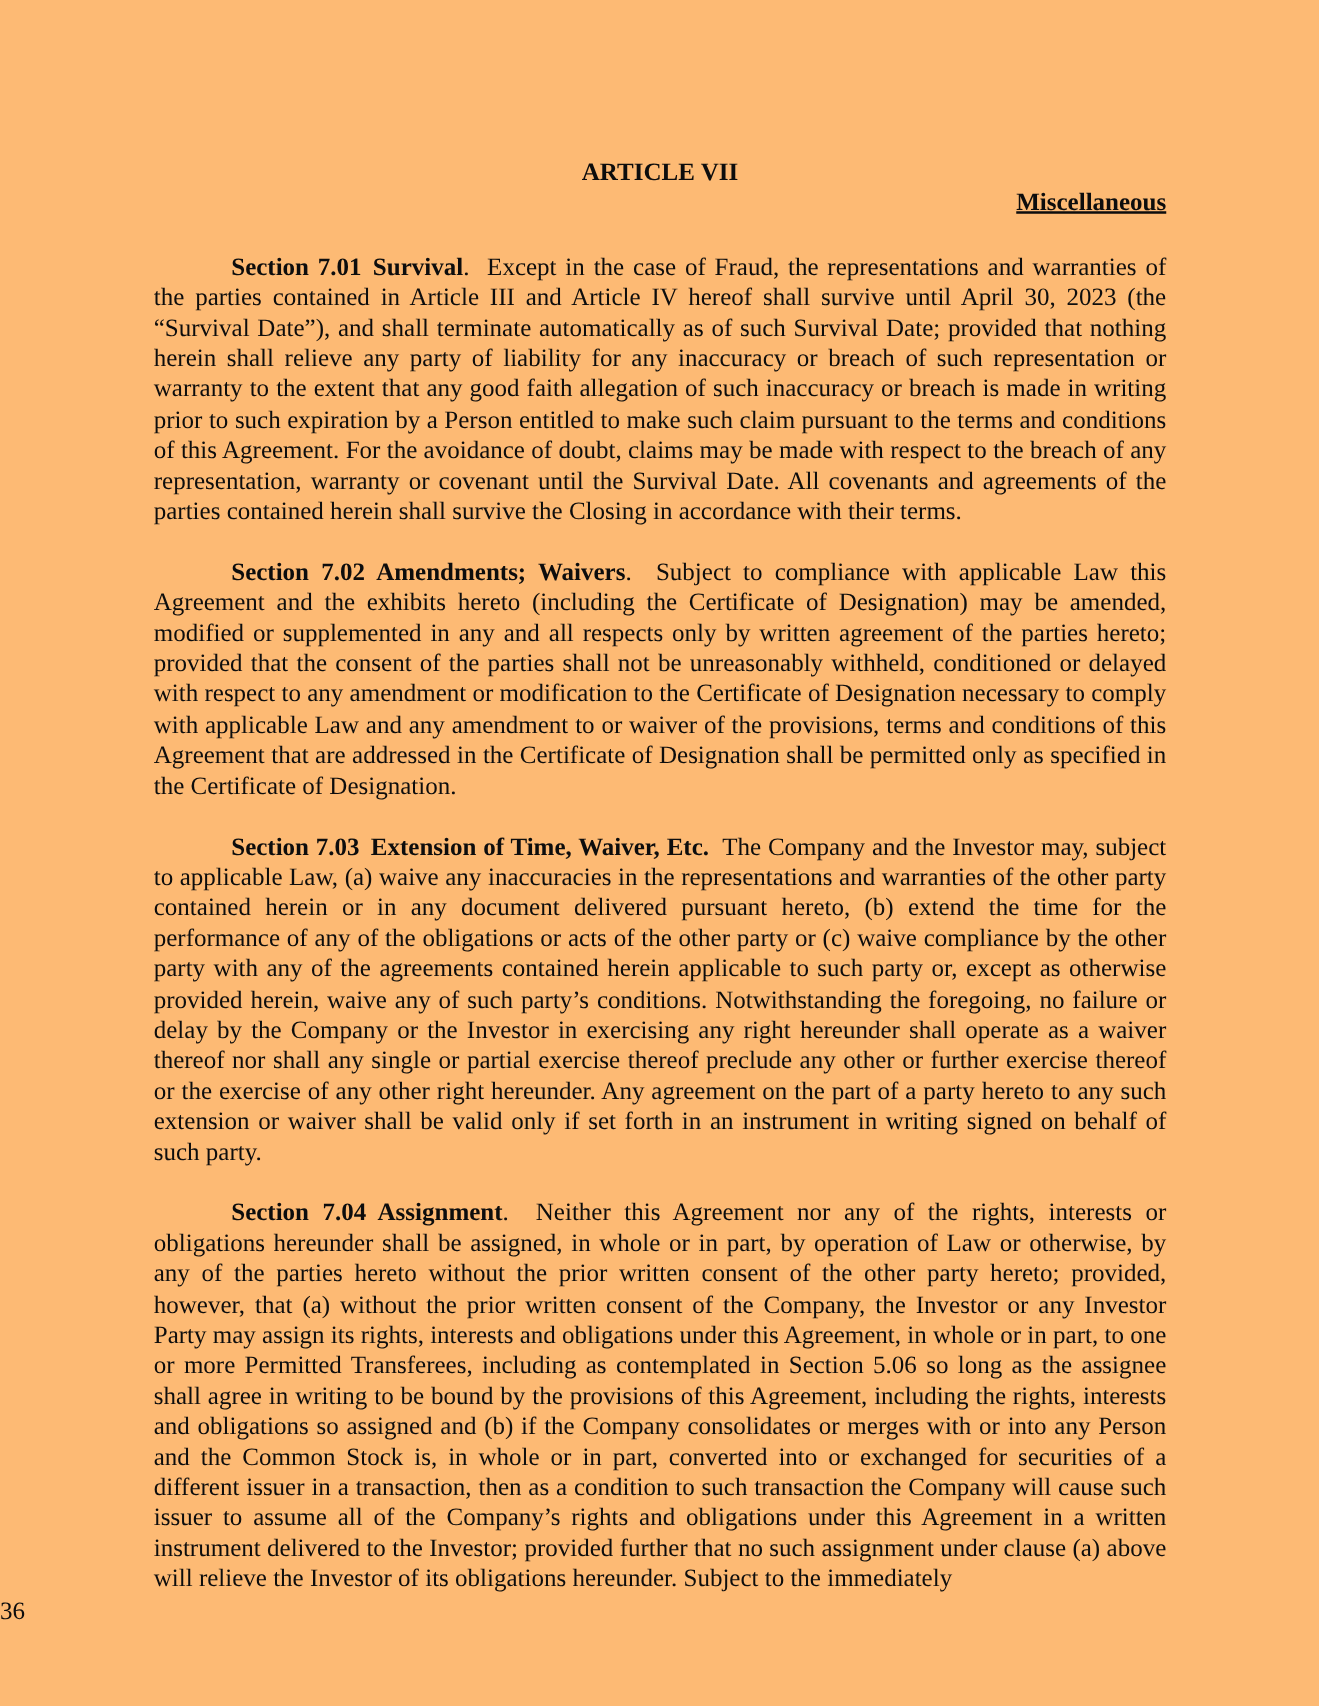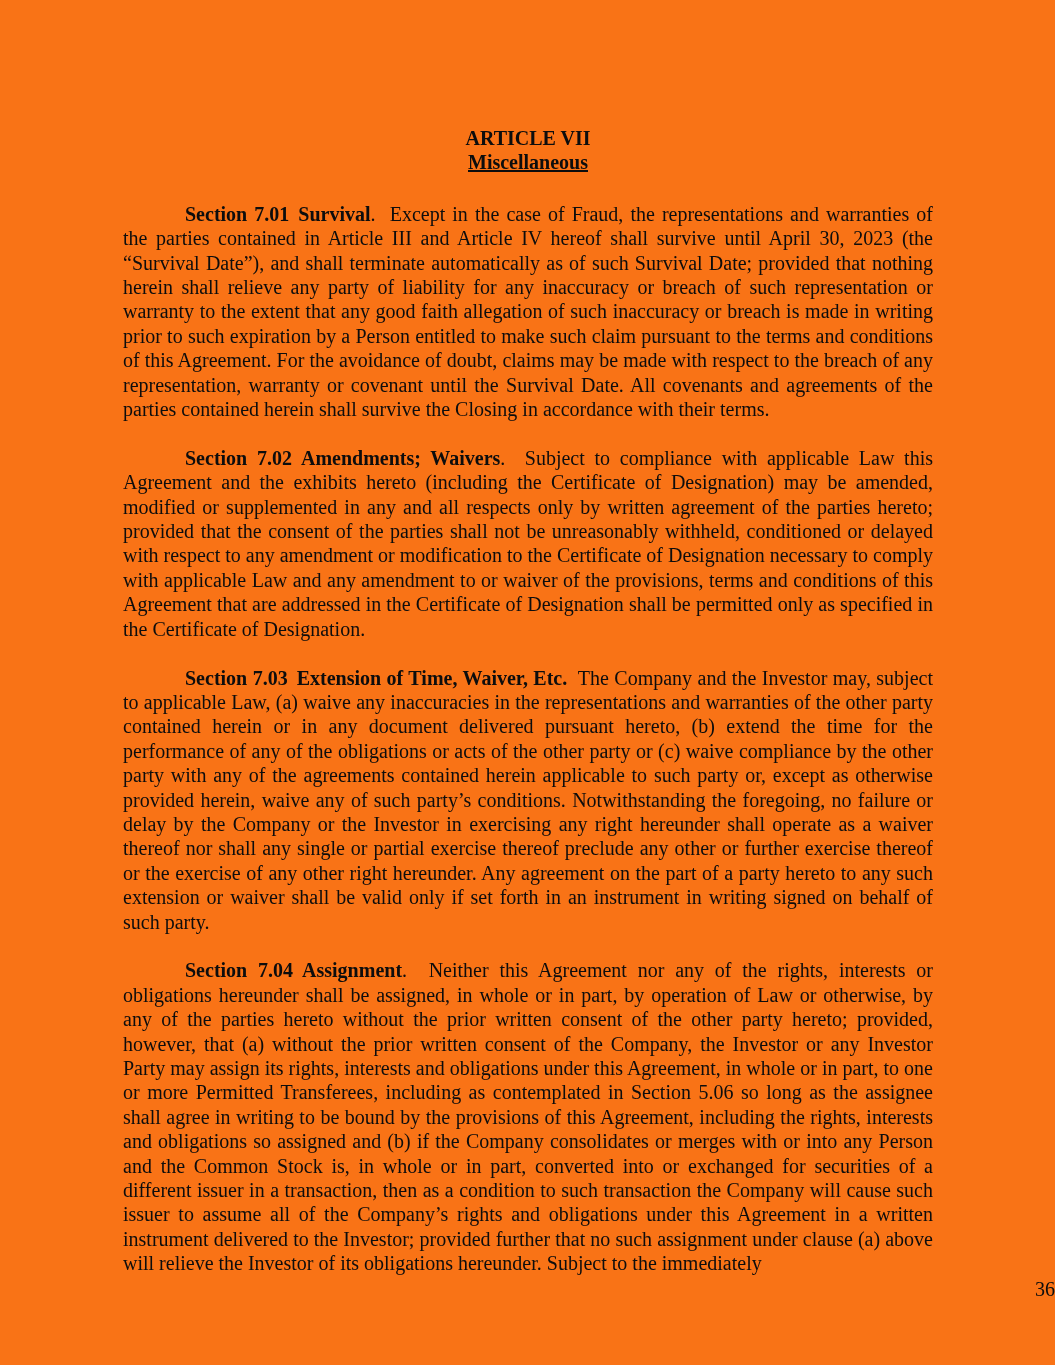--- a/index.html
+++ b/index.html
@@ -1,52 +1,52 @@
 <!DOCTYPE html>
 <html><head>
 <meta charset="utf-8">
 <style>
   html, body { margin: 0; padding: 0; background: #ffffff; }
   .page {
     position: relative;
     width: 1055px;
     height: 1365px;
-    background: #f97316;
+    background: #fdba74;
     font-family: "Liberation Serif", "DejaVu Serif", serif;
     font-size: 20px;
     line-height: 24.4px;
     color: #0d0d0d;
     overflow: hidden;
   }
   .content {
     position: absolute;
     left: 123px;
     top: 126px;
     width: 810px;
   }
   .doc-title, .doc-subtitle {
     text-align: center;
     font-weight: bold;
   }
-  .doc-subtitle { text-decoration: underline; }
+  .doc-subtitle { text-decoration: underline; text-align: right; }
   .header-block { margin-bottom: 27px; }
   .para {
     text-align: justify;
     text-indent: 62px;
     margin: 0 0 24.4px 0;
   }
   .b { font-weight: bold; }
   .u { }
   .lbl { padding-right: 9px; }
   .pageno {
     position: absolute;
     top: 1277px;
     left: 0;
     width: 100%;
-    text-align: right;
+    text-align: left;
   }
 </style>
 </head>
 <body>
 
 <div class="page">
   <div class="content">
 
     <div class="header-block">
       <div class="doc-title">ARTICLE VII</div>

